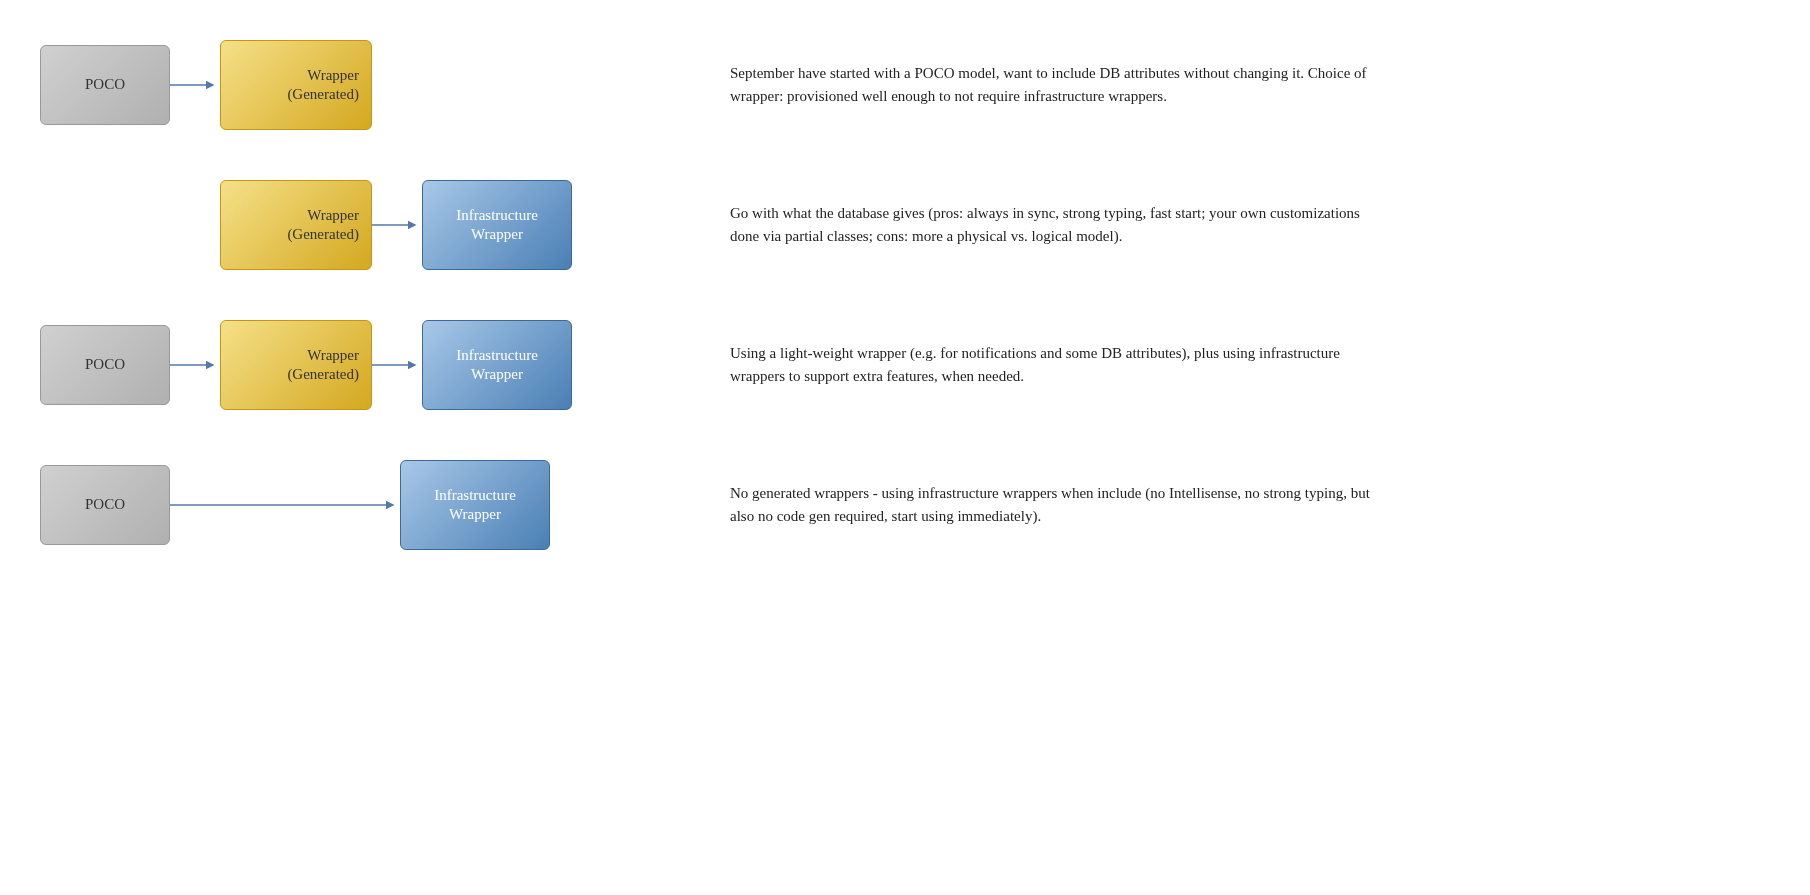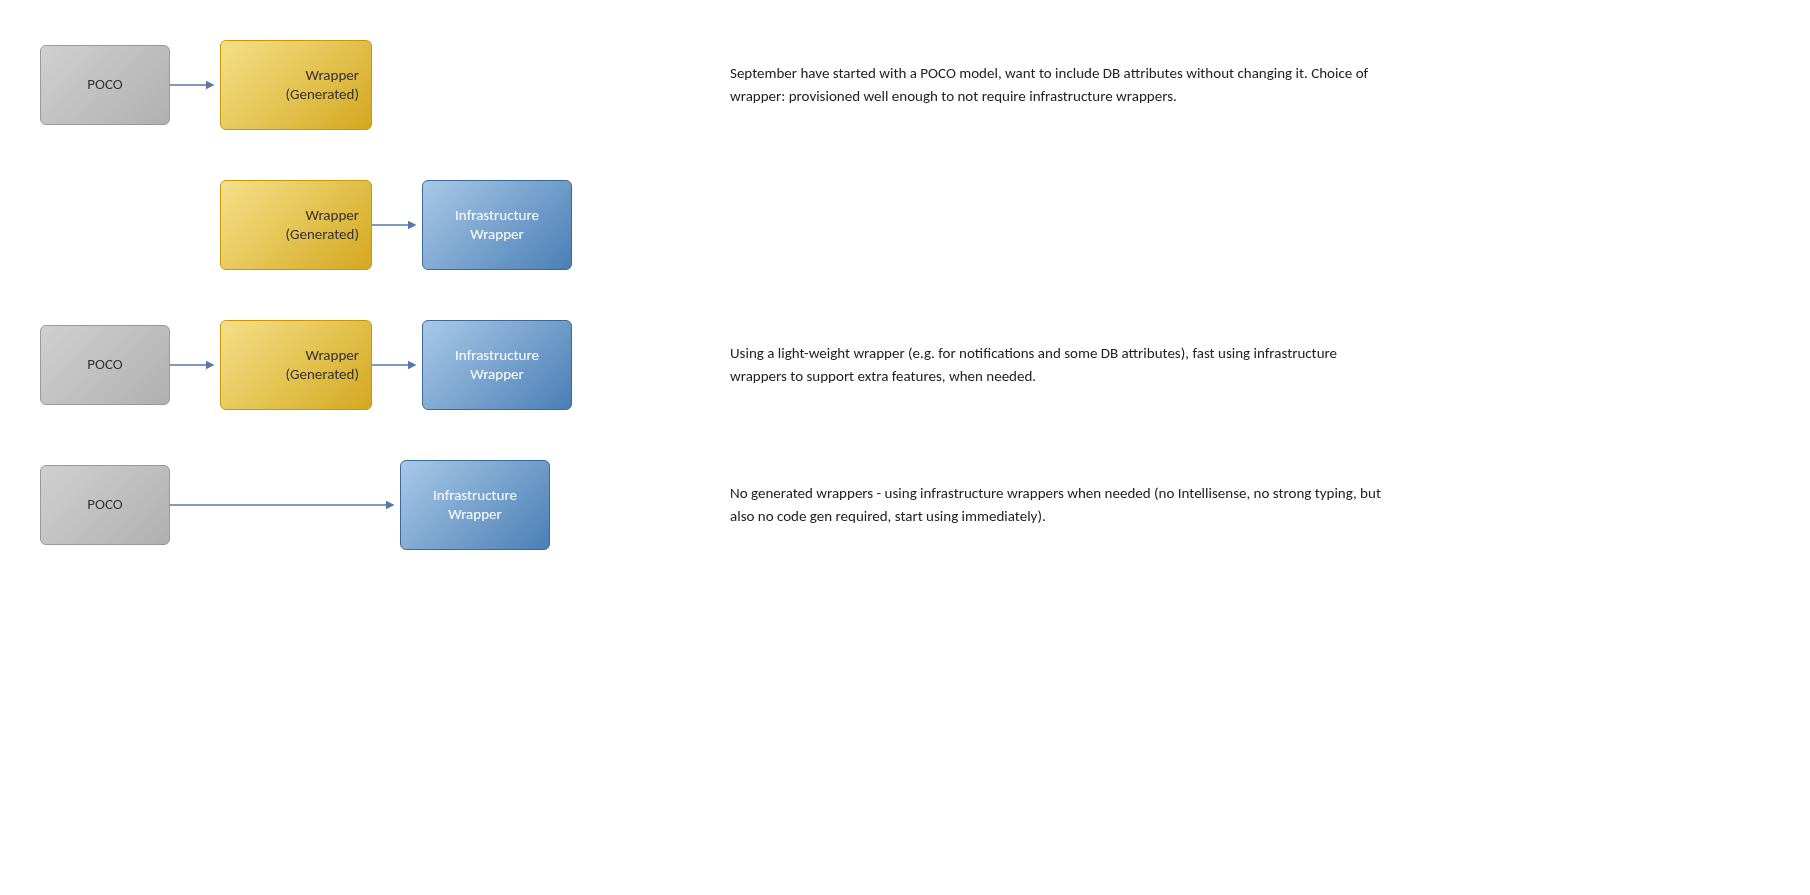--- a/index.html
+++ b/index.html
@@ -18,20 +18,21 @@
       display: flex;
       flex-direction: column;
       gap: 30px;
     }
 
     .row {
       display: flex;
       align-items: center;
       gap: 0;
       min-height: 110px;
+      font-family: Liberation Serif, serif;
     }
 
     .nodes-area {
       display: flex;
       align-items: center;
       flex-shrink: 0;
       width: 650px;
     }
 
     .box {
@@ -143,20 +144,21 @@
       <marker id="ah" markerWidth="6" markerHeight="6" refX="5" refY="3" orient="auto">
         <path d="M0,0 L6,3 L0,6 Z" fill="#5577aa"></path>
       </marker>
     </defs>
     <line x1="0" y1="10" x2="43" y2="10" stroke="#5577aa" stroke-width="1.5" marker-end="url(#ah)"></line>
   </svg>
         </div>
         <div class="box box-infra">Infrastructure
 Wrapper</div>
       </div>
+      <div class="description">Go with what the database gives (pros: always in sync, strong typing, fast start; your own customizations done via partial classes; cons: more a physical vs. logical model).</div>
     </div>
     <div class="row row-3">
       <div class="nodes-area">
         <div class="box box-poco">POCO</div>
         <div class="arrow">
           <svg viewBox="0 0 50 20" xmlns="http://www.w3.org/2000/svg">
     <defs>
       <marker id="ah" markerWidth="6" markerHeight="6" refX="5" refY="3" orient="auto">
         <path d="M0,0 L6,3 L0,6 Z" fill="#5577aa"></path>
       </marker>
@@ -172,33 +174,33 @@
       <marker id="ah" markerWidth="6" markerHeight="6" refX="5" refY="3" orient="auto">
         <path d="M0,0 L6,3 L0,6 Z" fill="#5577aa"></path>
       </marker>
     </defs>
     <line x1="0" y1="10" x2="43" y2="10" stroke="#5577aa" stroke-width="1.5" marker-end="url(#ah)"></line>
   </svg>
         </div>
         <div class="box box-infra">Infrastructure
 Wrapper</div>
       </div>
-      <div class="description">Using a light-weight wrapper (e.g. for notifications and some DB attributes), fast using infrastructure wrappers to support extra features, when needed.</div>
+      <div class="description">Using a light-weight wrapper (e.g. for notifications and some DB attributes), plus using infrastructure wrappers to support extra features, when needed.</div>
     </div>
     <div class="row row-4">
       <div class="nodes-area">
         <div class="box box-poco">POCO</div>
         <div style="display: flex; align-items: center; flex-shrink: 0;">
           <svg viewBox="0 0 230 20" width="230" height="20" xmlns="http://www.w3.org/2000/svg">
     <defs>
       <marker id="ah2" markerWidth="6" markerHeight="6" refX="5" refY="3" orient="auto">
         <path d="M0,0 L6,3 L0,6 Z" fill="#5577aa"></path>
       </marker>
     </defs>
     <line x1="0" y1="10" x2="223" y2="10" stroke="#5577aa" stroke-width="1.5" marker-end="url(#ah2)"></line>
   </svg>
         </div>
         <div class="box box-infra">Infrastructure
 Wrapper</div>
       </div>
-      <div class="description">No generated wrappers - using infrastructure wrappers when needed (no Intellisense, no strong typing, but also no code gen required, start using immediately).</div>
+      <div class="description">No generated wrappers - using infrastructure wrappers when include (no Intellisense, no strong typing, but also no code gen required, start using immediately).</div>
     </div>
   </div>
 
 </body></html>

